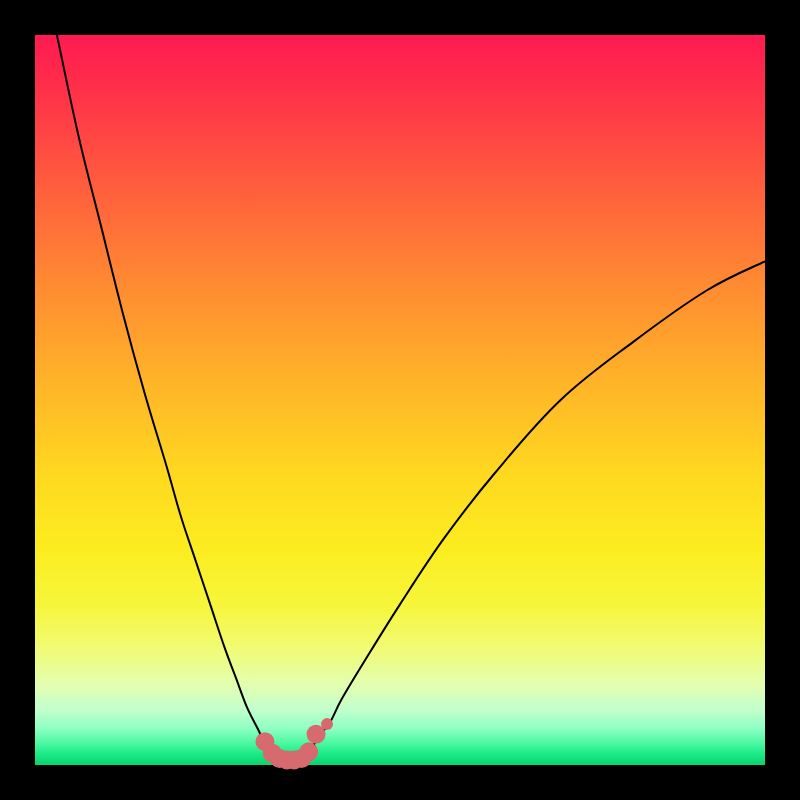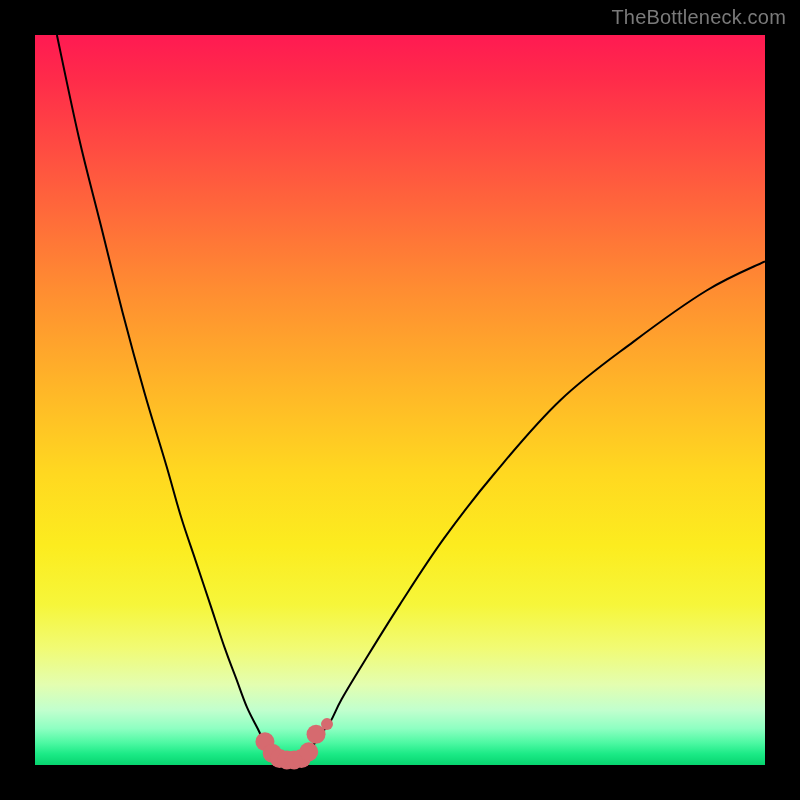--- a/index.html
+++ b/index.html
@@ -59,21 +59,20 @@
     width: 730px;
     height: 730px;
     overflow: visible;
   }
 </style>
 </head>
 <body>
 
 <div class="frame">
 
-  <div class="watermark">TheBottleneck.com</div>
 
   <div class="plot-area">
     <svg class="curves" viewBox="0 0 730 730" preserveAspectRatio="none">
       <path id="path-left" stroke="#000" stroke-width="2" fill="none" d="M 21.9 0 C 25.842 18.396000000000008, 35.916 68.03600000000006, 43.8 102.20000000000005 C 51.684 136.36400000000003, 57.816 158.26399999999995, 65.7 189.79999999999995 C 73.584 221.33599999999996, 79.716 247.17799999999997, 87.6 277.4 C 95.484 307.62199999999996, 101.616 330.106, 109.5 357.7 C 117.384 385.294, 124.83000000000001 408.3620000000001, 131.4 430.70000000000005 C 137.97 453.038, 140.744 464.71799999999996, 146 481.79999999999995 C 151.256 498.88199999999995, 155.344 509.832, 160.6 525.6 C 165.856 541.368, 169.944 553.632, 175.2 569.4 C 180.456 585.168, 185.201 600.0600000000001, 189.8 613.2 C 194.39900000000003 626.34, 196.80800000000002 631.888, 200.75000000000003 642.4 C 204.69200000000004 652.9119999999999, 207.75799999999998 662.402, 211.7 671.6 C 215.642 680.798, 219.365 686.93, 222.65 693.5 C 225.935 700.07, 227.322 703.501, 229.95 708.1 C 232.57799999999997 712.6990000000001, 235.936 717.079, 237.25 719.05"></path>
       <path id="path-right" stroke="#000" stroke-width="2" fill="none" d="M 277.4 711.75 C 278.714 709.779, 281.41499999999996 705.399, 284.7 700.8 C 287.985 696.2009999999999, 291.708 692.7700000000001, 295.65000000000003 686.2 C 299.59200000000004 679.63, 300.68699999999995 674.812, 306.59999999999997 664.3 C 312.513 653.7879999999999, 317.988 644.882, 328.5 627.8 C 339.012 610.718, 350.546 591.7379999999999, 365 569.4 C 379.454 547.062, 391.718 527.352, 408.8 503.7 C 425.882 480.048, 438.876 462.966, 459.9 438 C 480.924 413.034, 500.634 388.652, 525.6 365 C 550.566 341.348, 572.3199999999999 326.31, 598.5999999999999 306.6 C 624.8799999999999 286.89000000000004, 647.948 269.954, 671.6 255.5 C 695.2520000000001 241.046, 719.488 231.556, 730 226.3"></path>
       <g id="marker-band-group">
           <circle cx="229.95" cy="706.64" r="9.5" fill="#d66a6f"></circle>
           <circle cx="237.25" cy="718.32" r="9.5" fill="#d66a6f"></circle>
           <circle cx="244.55" cy="723.43" r="9.5" fill="#d66a6f"></circle>
           <circle cx="251.85" cy="724.89" r="9.5" fill="#d66a6f"></circle>

